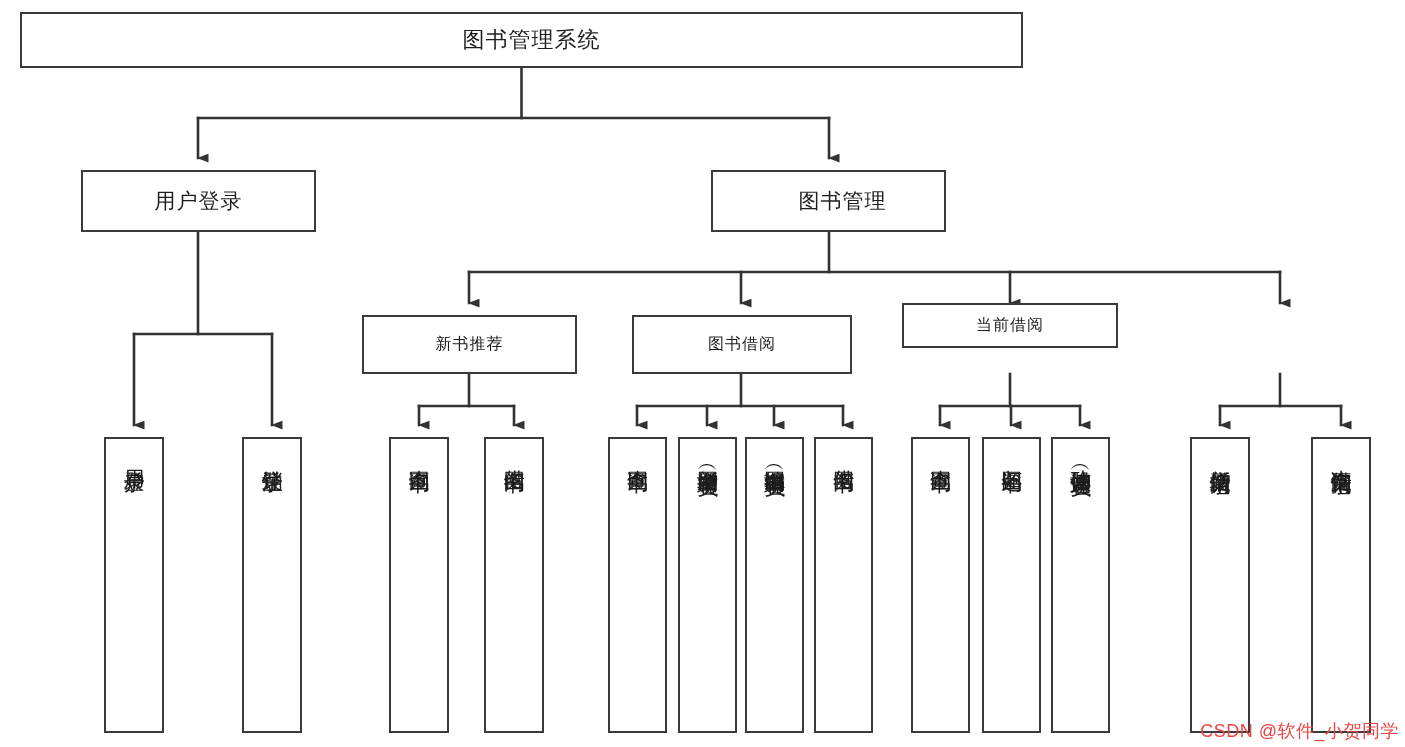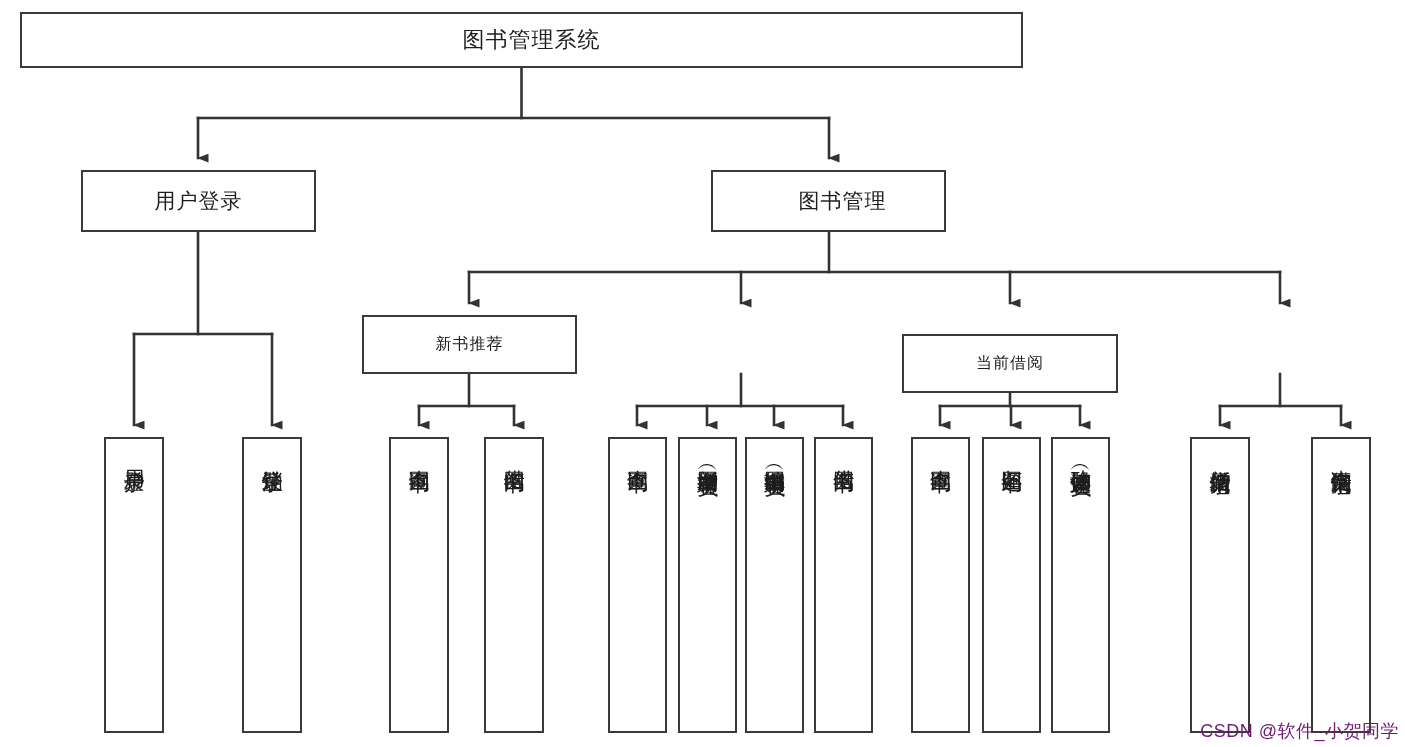--- a/index.html
+++ b/index.html
@@ -57,21 +57,21 @@
   }
   .node-label {
     white-space: nowrap;
     letter-spacing: 1px;
   }
   #watermark {
     position: absolute;
     right: 6px;
     bottom: 4px;
     font-size: 18px;
-    color: #701a75;
+    color: #ef4444;
     letter-spacing: 0.5px;
     white-space: nowrap;
     pointer-events: none;
   }
 </style>
 </head>
 <body>
 
 <div id="diagram-root">
 
@@ -148,22 +148,25 @@
   </div>
 
   <div class="node-box level2" style="left:711px; top:170px; width:235px; height:62px;padding-left:28px;">
     <span class="node-label">图书管理</span>
   </div>
 
   <div class="node-box level3" style="left:362px; top:315px; width:215px; height:59px;">
     <span class="node-label">新书推荐</span>
   </div>
 
-
-  <div class="node-box level3" style="left:902px; top:334px; width:216px; height:59px;">
+  <div class="node-box level3" style="left:632px; top:315px; width:220px; height:59px;">
+    <span class="node-label">图书借阅</span>
+  </div>
+
+  <div class="node-box level3" style="left:902px; top:303px; width:216px; height:45px;">
     <span class="node-label">当前借阅</span>
   </div>
 
 
   <div class="node-box leaf" style="left:104px; top:437px; width:60px; height:296px;">
     <span class="leaf-label">用户登录</span>
   </div>
   <div class="node-box leaf" style="left:242px; top:437px; width:60px; height:296px;">
     <span class="leaf-label">注销登录</span>
   </div>

